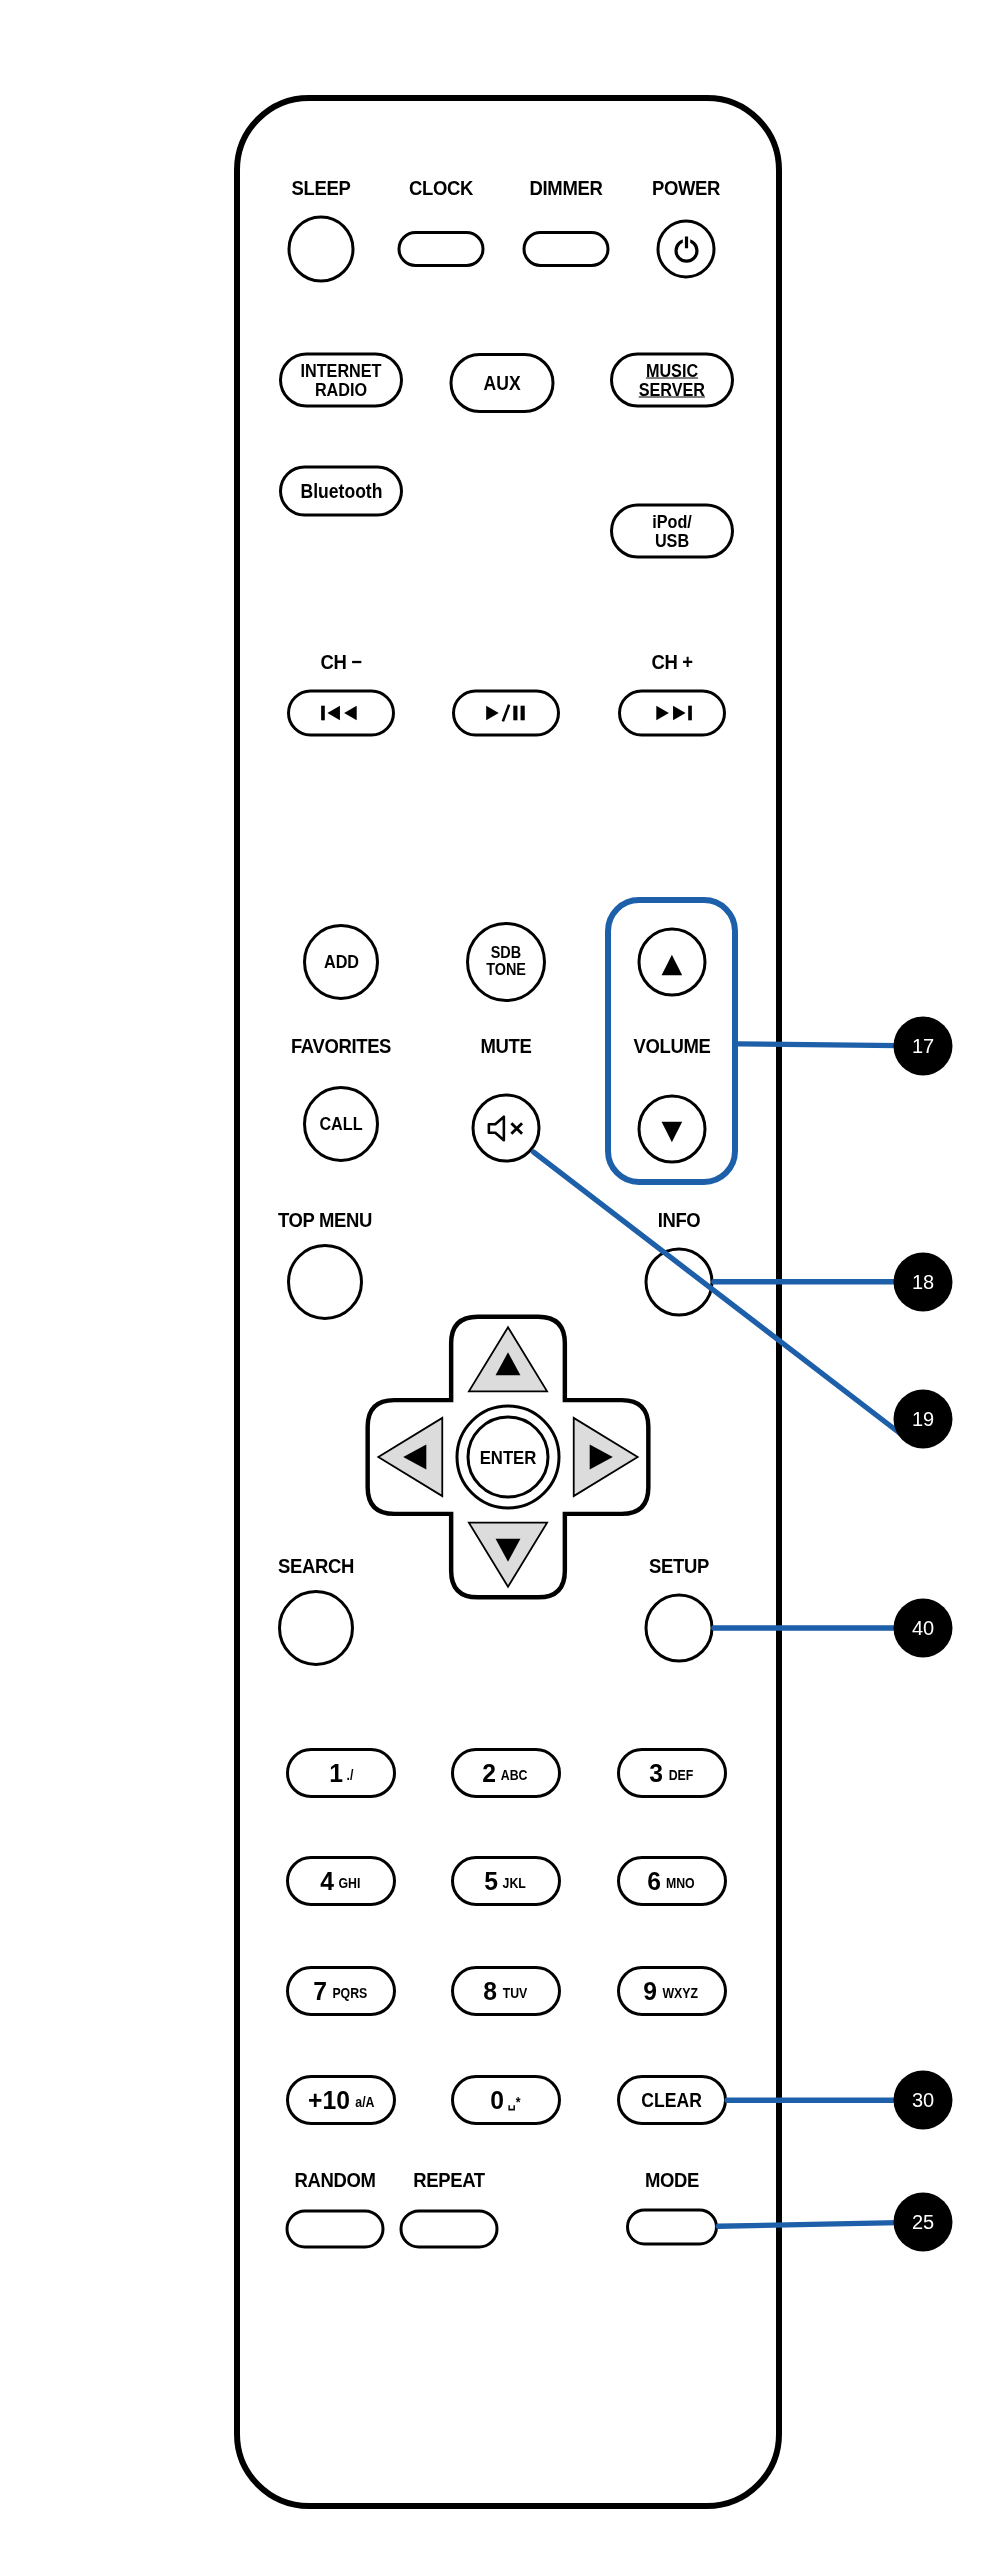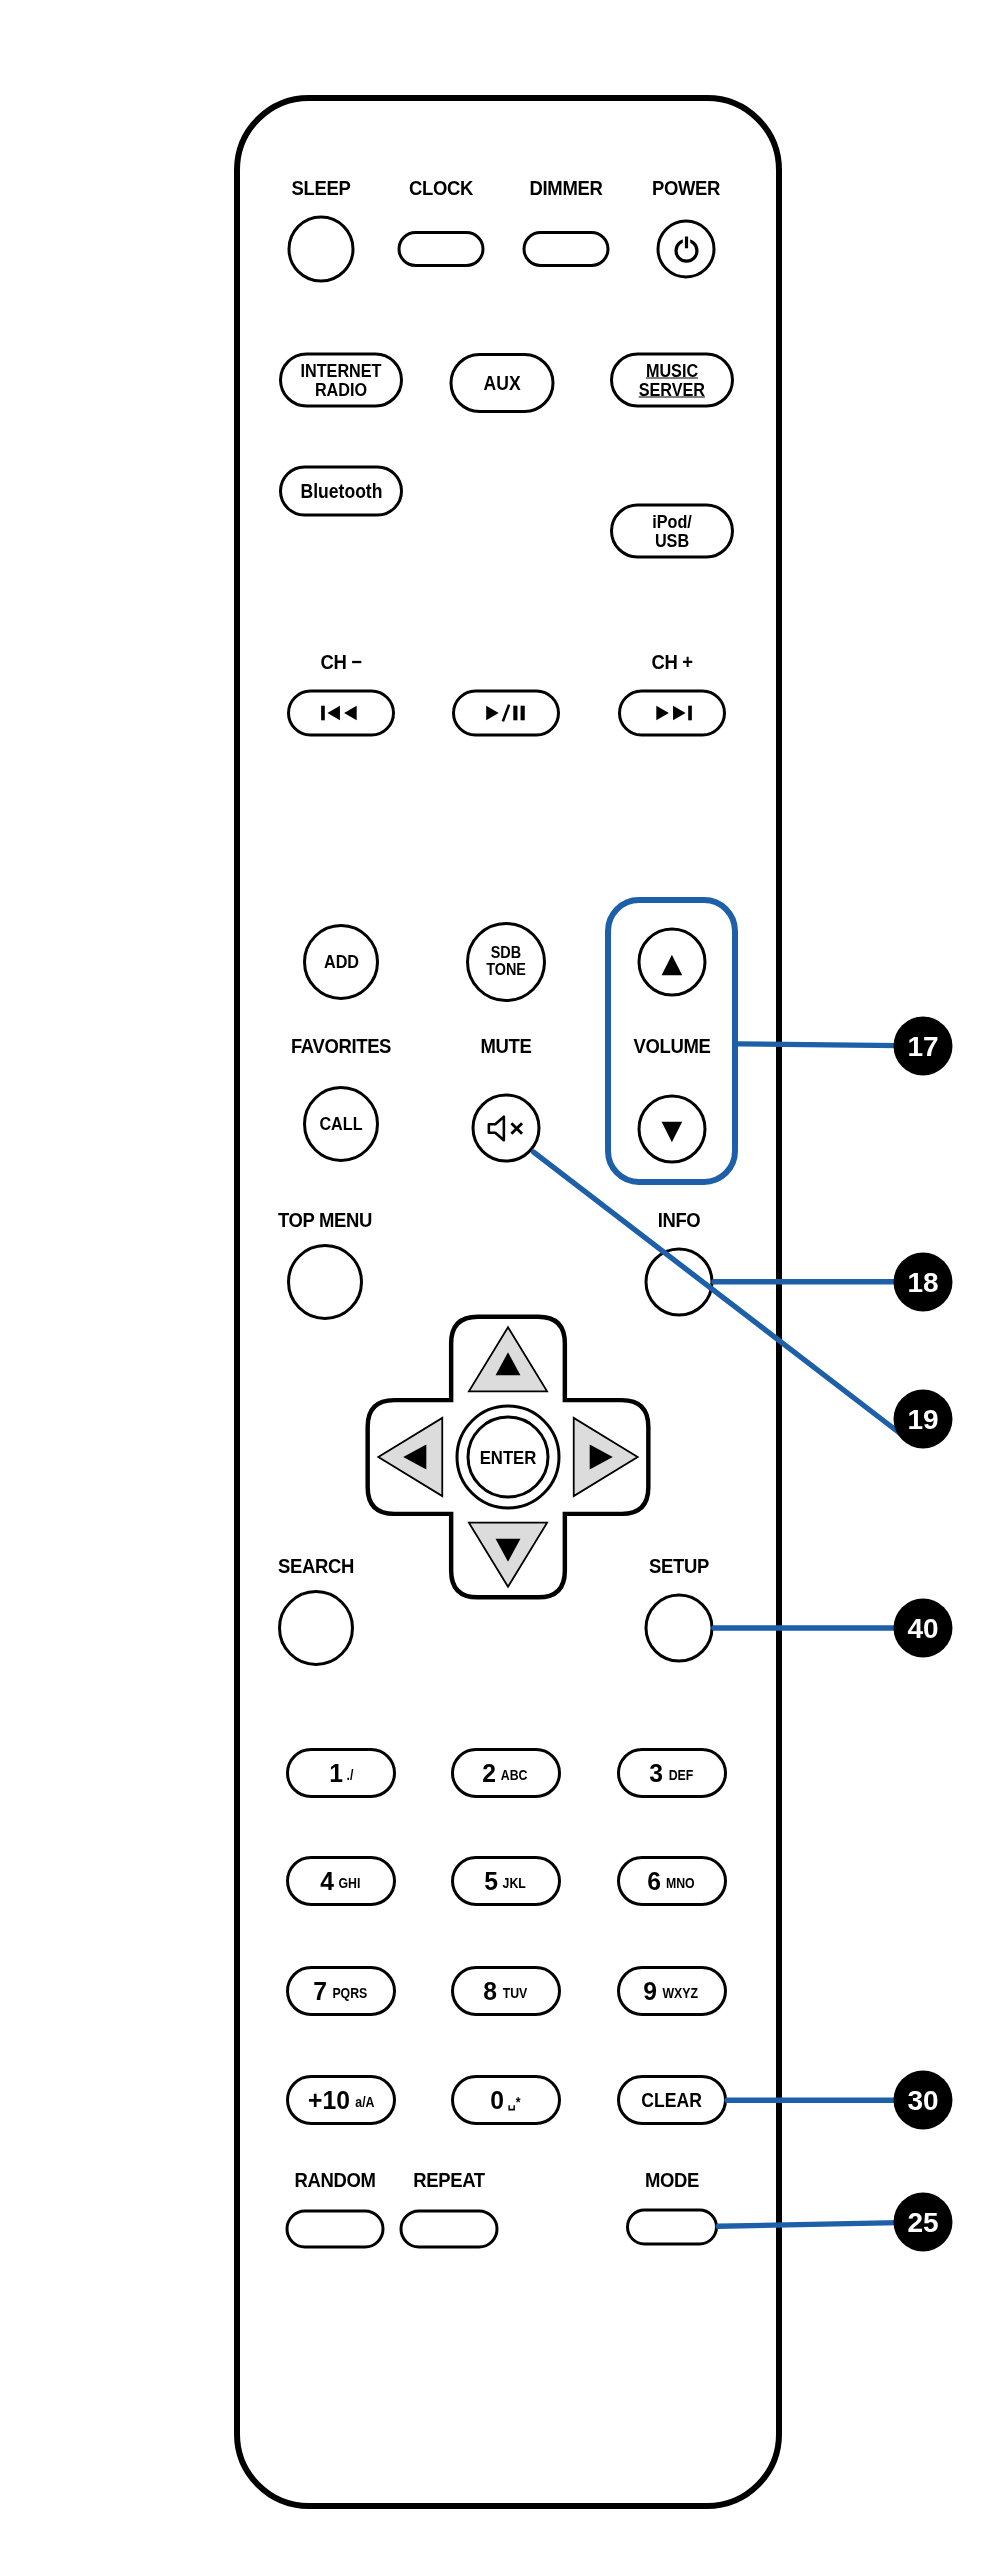--- a/index.html
+++ b/index.html
@@ -32,21 +32,21 @@
   .key-letters{font-size:14px;font-weight:700;transform:translateY(1.8px) scaleX(.88);}
   .glyph{font-size:27px;line-height:1;font-family:"DejaVu Sans",sans-serif;}
   .vol-box{
     position:absolute;left:605px;top:897px;width:133px;height:288px;
     border:6.2px solid var(--blue);border-radius:34px;background:transparent;z-index:8;
   }
   .callout{
     position:absolute;transform:translate(-50%,-50%);
     width:59px;height:59px;border-radius:50%;background:#000;color:#fff;
     display:flex;align-items:center;justify-content:center;
-    font-size:28px;font-weight:700;z-index:11;
+    font-size:20px;font-weight:400;z-index:11;
   }
   .connectors{position:absolute;left:0;top:0;z-index:10;color:var(--blue);pointer-events:none;}
   .dpad-svg{position:absolute;left:357px;top:1306px;}
   .enter-ring{width:105px;height:105px;left:508px;top:1457px;}
   .enter-btn{width:83px;height:83px;left:508px;top:1457px;}
   .enter-txt{font-size:18.6px;font-weight:700;transform:scaleX(.9);}
 </style>
 </head>
 <body>
 

